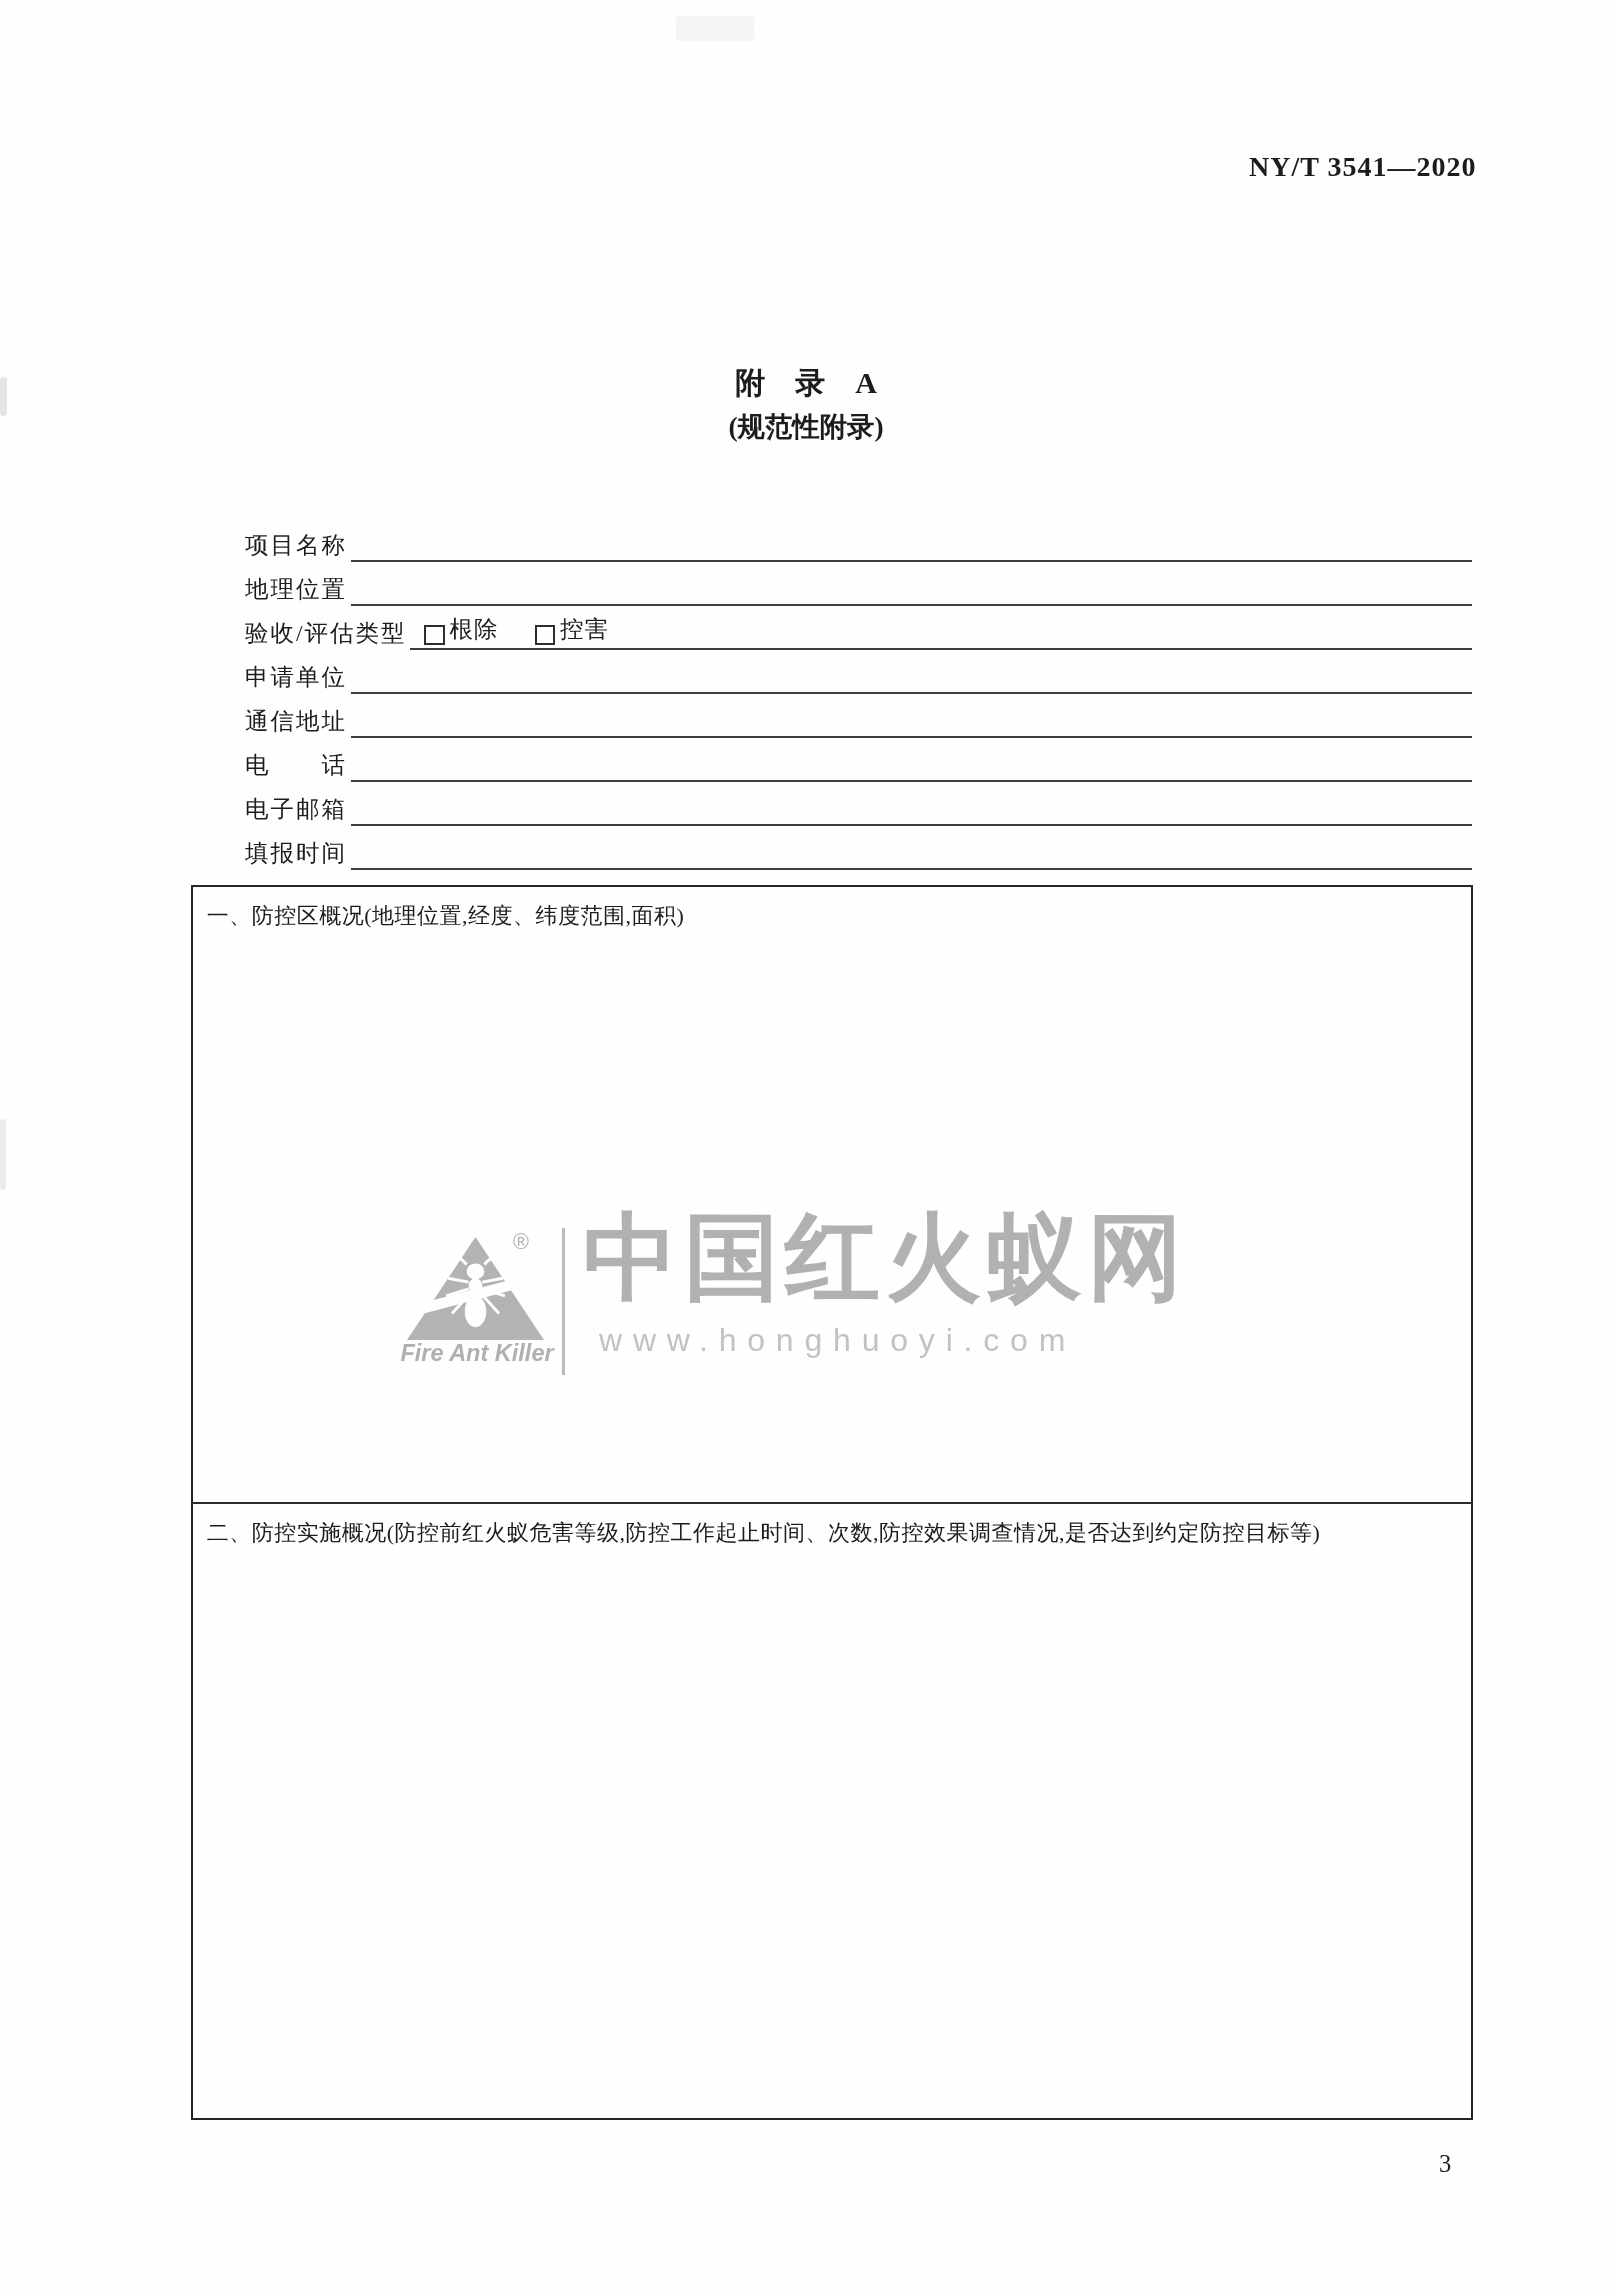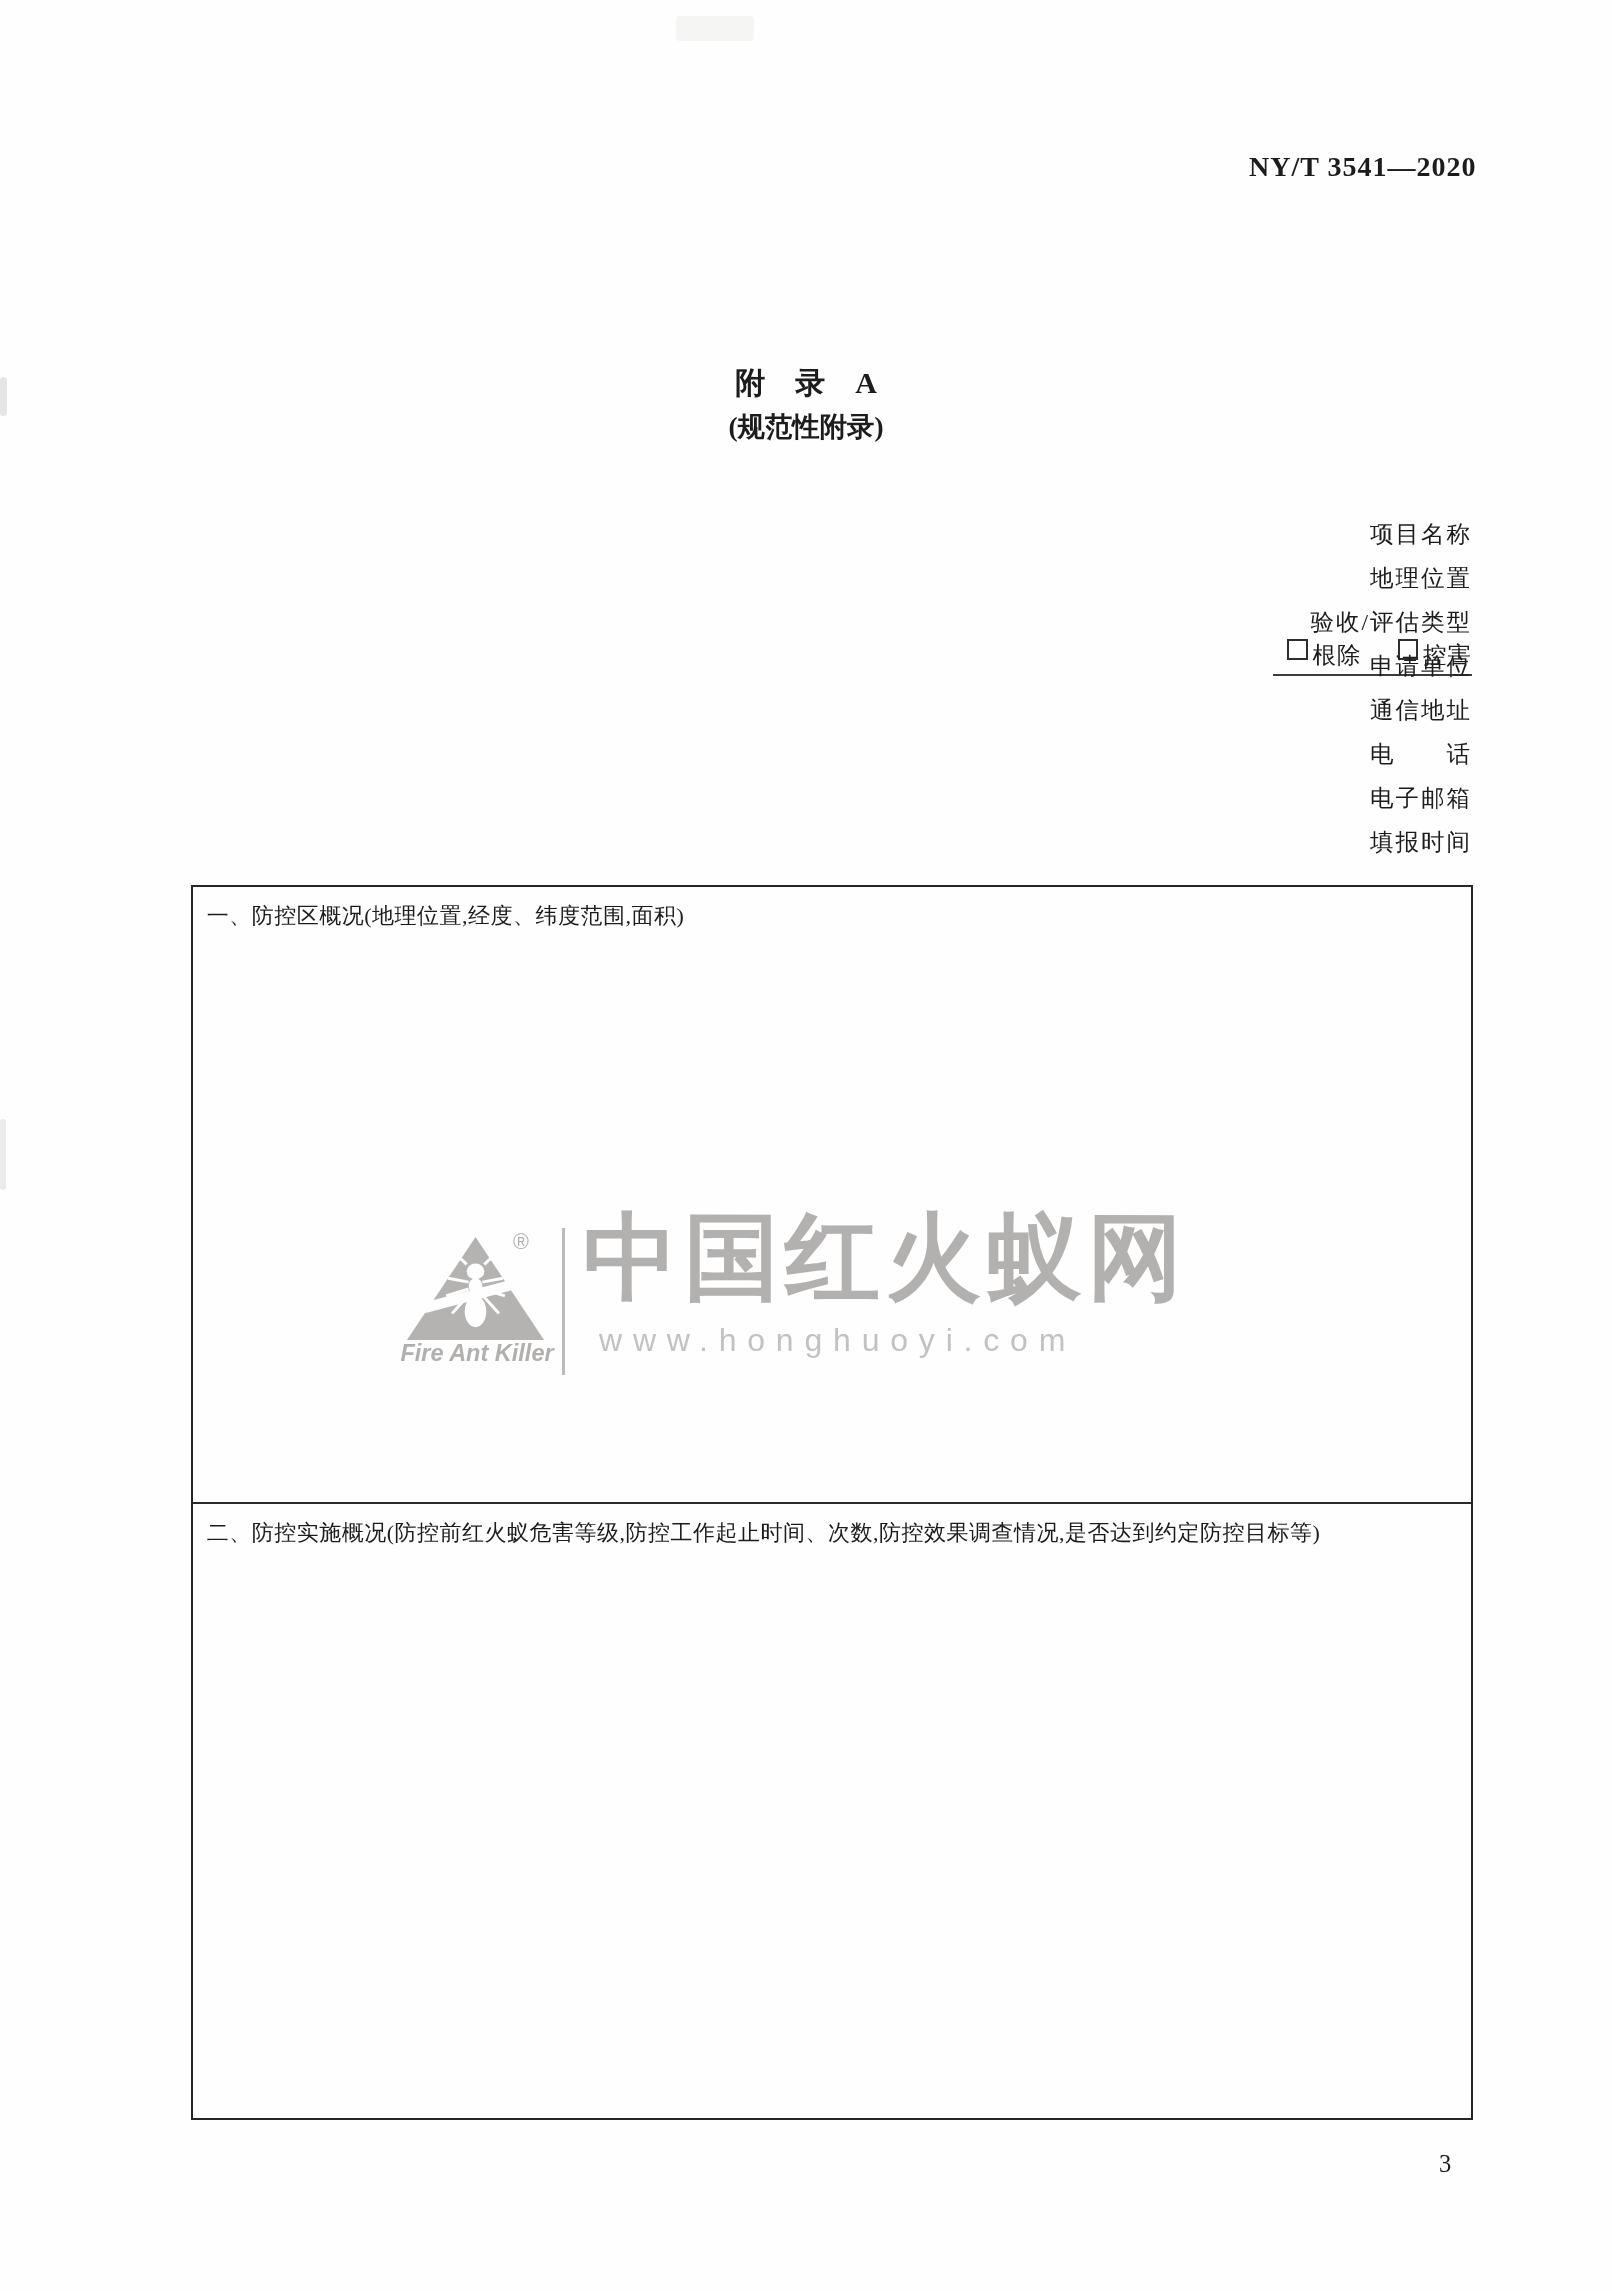--- a/index.html
+++ b/index.html
@@ -17,32 +17,32 @@
     font-size:28px;font-weight:bold;letter-spacing:1px;
     white-space:nowrap;
   }
   
   .title-block{position:absolute;top:363px;left:0;width:1612px;text-align:center;}
   .t1{font-size:30px;font-weight:bold;line-height:1.35;}
   .t2{font-size:27.4px;font-weight:bold;line-height:1.5;margin-top:3px;}
   .t3{font-size:28px;font-weight:bold;line-height:1.4;margin-top:7.8px;letter-spacing:1px;}
   
   .form-area{position:absolute;top:518px;left:245px;width:1227px;}
-  .frow{display:flex;align-items:flex-end;height:44px;flex-direction:column;}
+  .frow{display:flex;align-items:flex-end;height:44px;}
   .flabel{
     font-size:23.5px;letter-spacing:2px;white-space:nowrap;
     padding-bottom:1px;flex:0 0 auto;
   }
   .fline{
     flex:1 1 auto;height:35px;
     border-bottom:2px solid #3c3c3c;
     margin-left:3.9px;
     display:flex;align-items:flex-end;
   }
-  .opt{display:inline-flex;align-items:flex-start;margin-bottom:2.9px;white-space:nowrap;}
+  .opt{display:inline-flex;align-items:flex-end;margin-bottom:2.9px;white-space:nowrap;}
   .opt-1{margin-left:13.7px;}
   .opt-2{margin-left:36px;}
   .cbox{
     display:inline-block;width:20.6px;height:20.6px;
     border:2px solid #2e2e2e;background:transparent;
     margin-right:4.9px;box-sizing:border-box;
   }
   .opt-label{font-size:23.5px;letter-spacing:1px;}
   
   .big-box{

